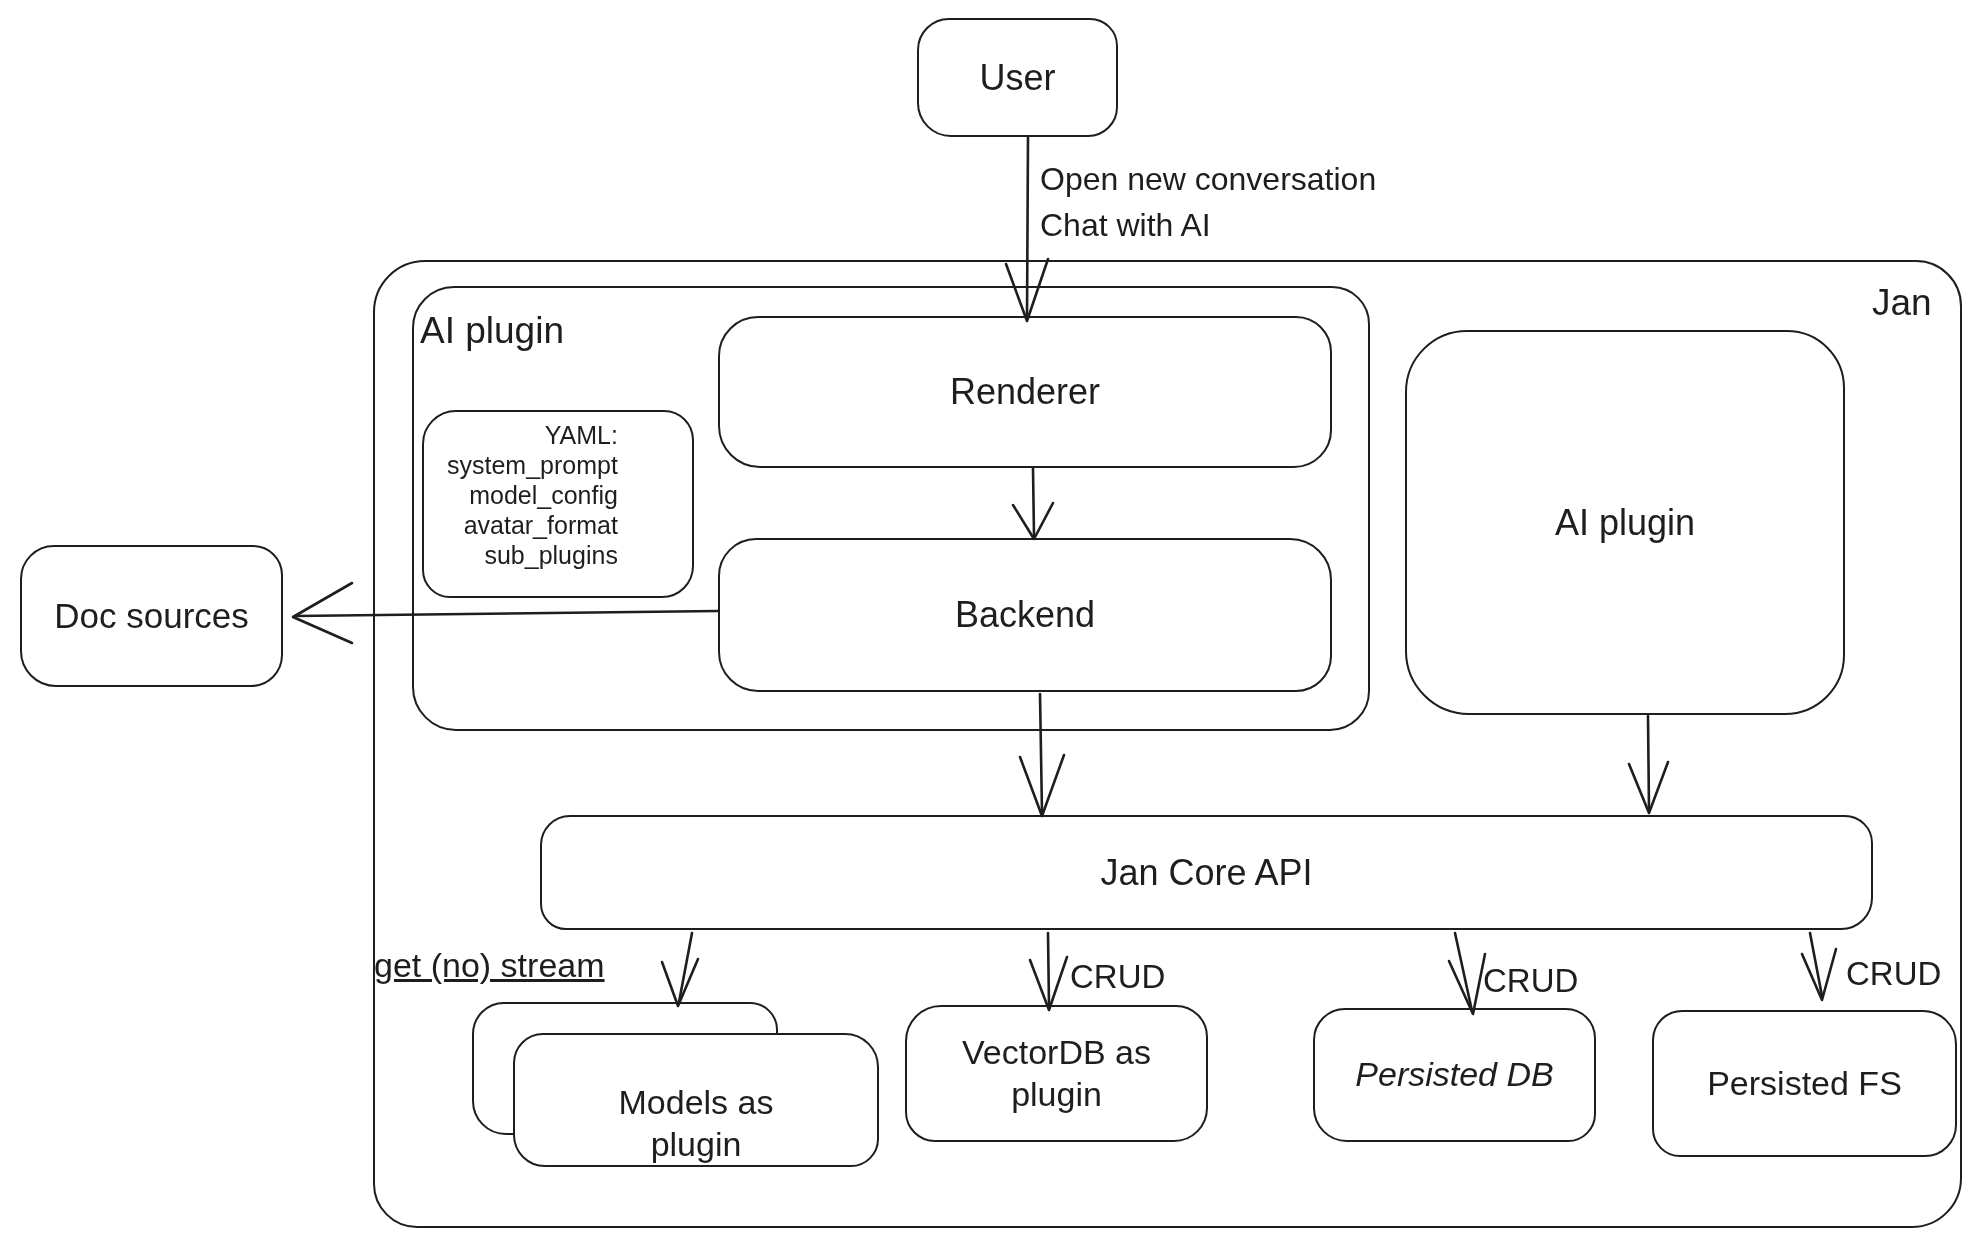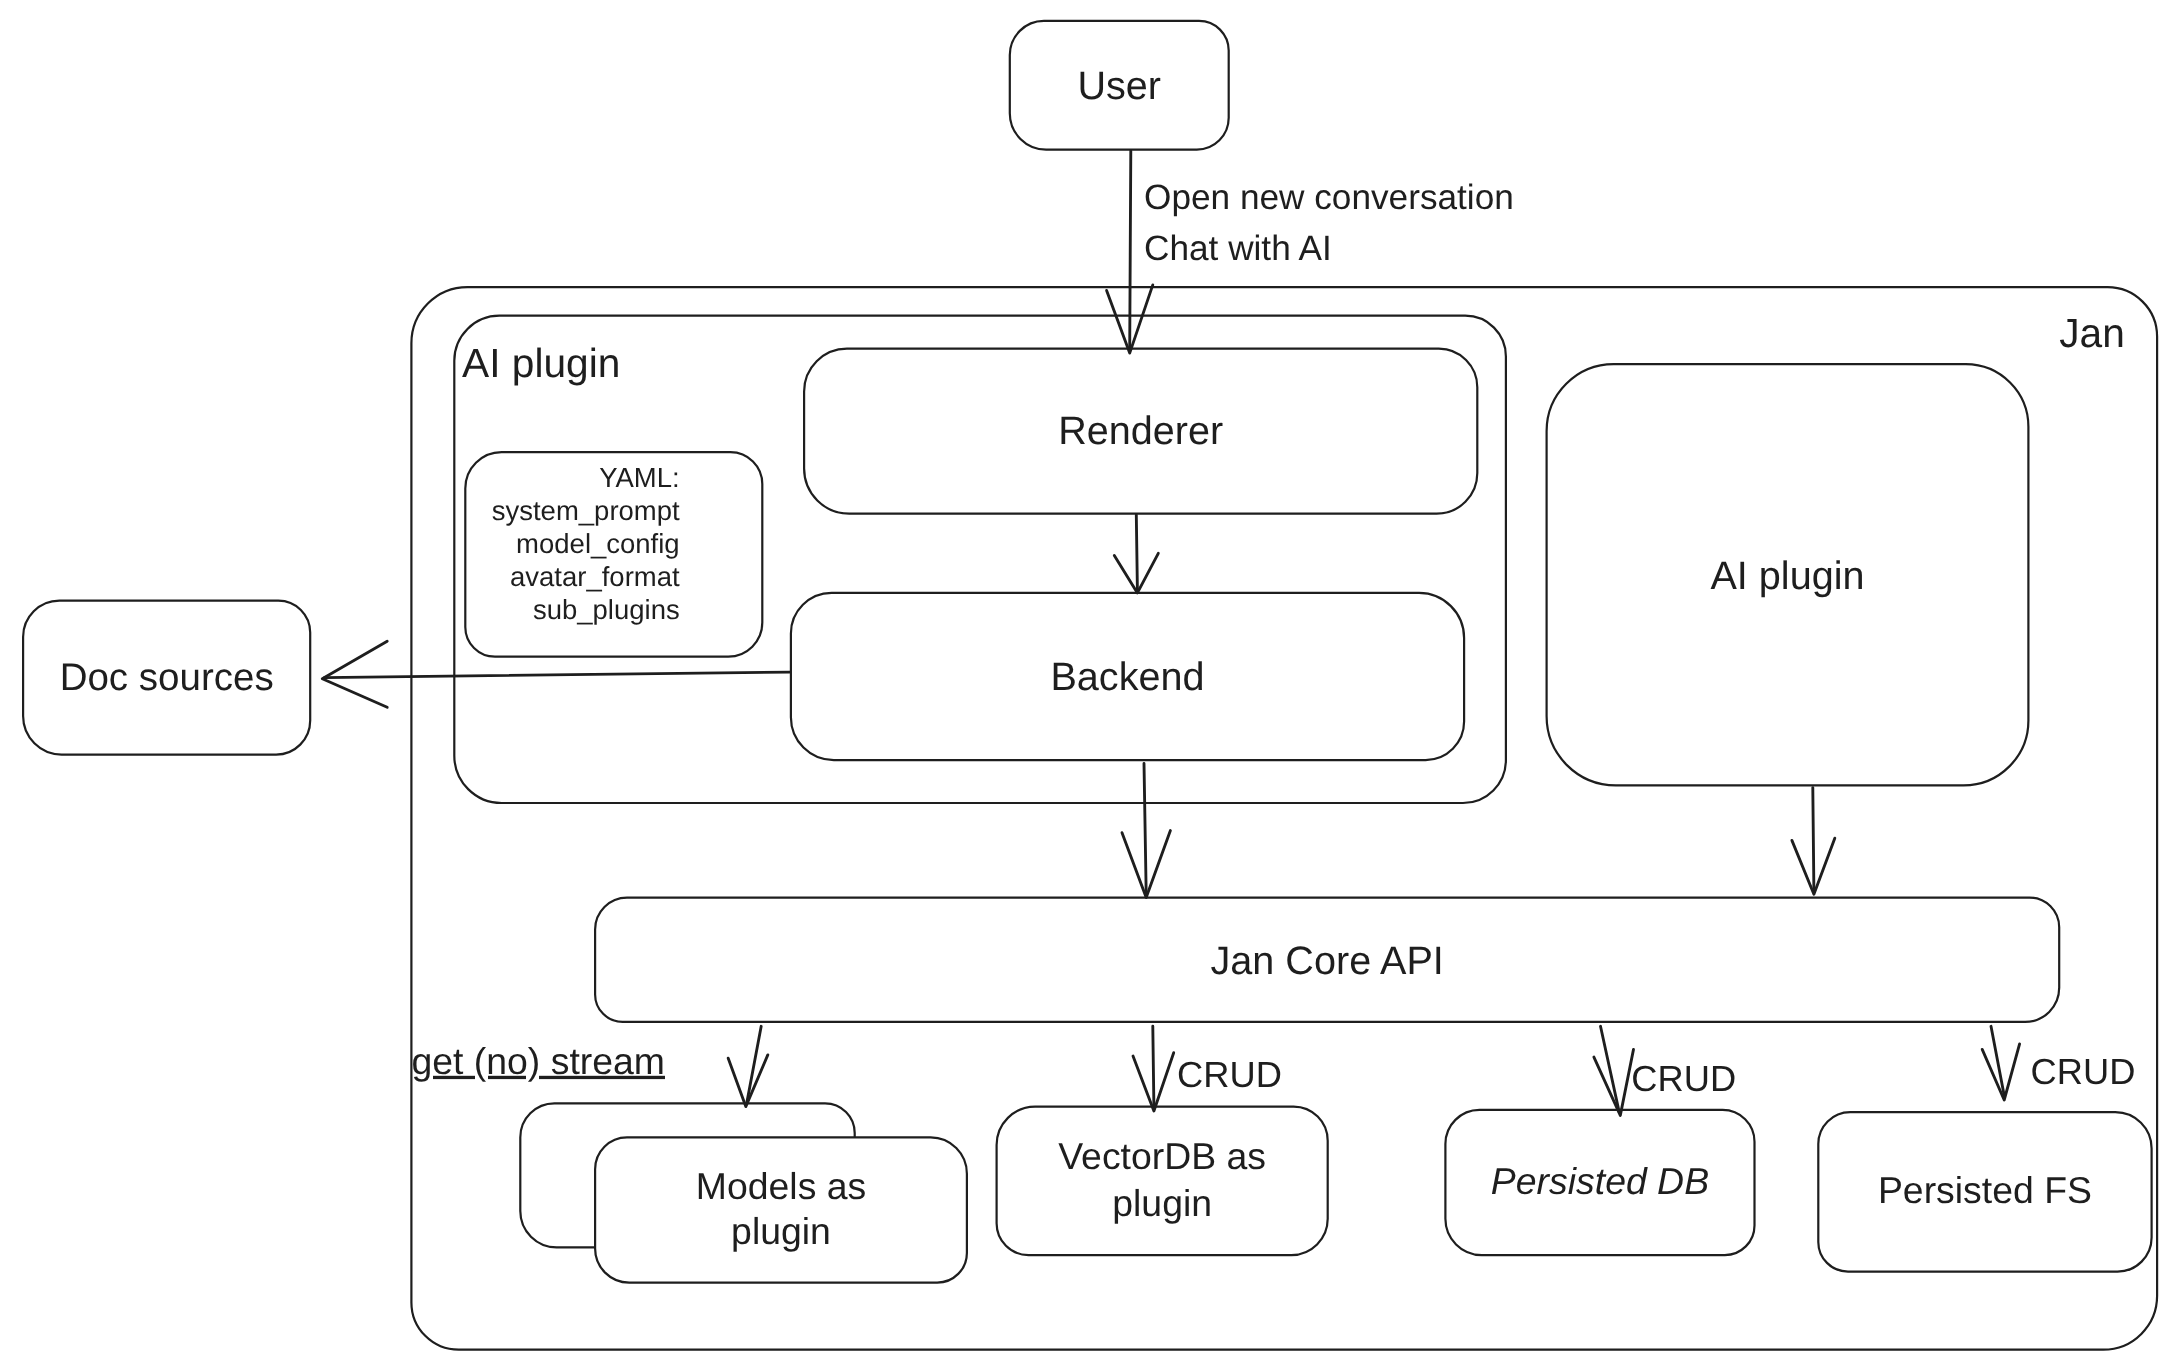--- a/index.html
+++ b/index.html
@@ -74,21 +74,21 @@
 
   <div class="box" style="left:422px; top:410px; width:272px; height:188px; border-radius:34px 30px 32px 28px;"></div>
   <div class="note-lines" style="left:447px; top:420px;">
     <div>YAML:</div>
     <div>system_prompt</div>
     <div>model_config</div>
     <div>avatar_format</div>
     <div>sub_plugins</div>
   </div>
 
-  <div class="box" style="left:718px; top:316px; width:614px; height:152px; border-radius:40px 36px 38px 42px; font-size:36px;margin-left:12px;">
+  <div class="box" style="left:718px; top:316px; width:614px; height:152px; border-radius:40px 36px 38px 42px; font-size:36px;">
     <span>Renderer</span>
   </div>
 
   <div class="box" style="left:718px; top:538px; width:614px; height:154px; border-radius:38px 42px 36px 40px; font-size:36px;">
     <span>Backend</span>
   </div>
 
   <div class="box" style="left:1405px; top:330px; width:440px; height:385px; border-radius:62px 58px 60px 64px; font-size:36px;">
     <span>AI plugin</span>
   </div>
@@ -99,21 +99,21 @@
 
   <div class="box" style="left:917px; top:18px; width:201px; height:119px; border-radius:32px 28px 30px 34px; font-size:36px;align-items:center;">
     <span>User</span>
   </div>
 
   <div class="box" style="left:540px; top:815px; width:1333px; height:115px; border-radius:30px 28px 32px 26px; font-size:36px;">
     <span>Jan Core API</span>
   </div>
 
   <div class="box" style="left:472px; top:1002px; width:306px; height:133px; border-radius:32px 28px 30px 34px;"></div>
-  <div class="box" style="left:540px; top:1033px; width:340px; height:134px; border-radius:30px 34px 28px 32px;">
+  <div class="box" style="left:513px; top:1033px; width:366px; height:134px; border-radius:30px 34px 28px 32px;align-items:flex-end;">
     <span style="display:inline-block; max-width:230px;">Models as plugin</span>
   </div>
 
   <div class="box" style="left:905px; top:1005px; width:303px; height:137px; border-radius:36px 32px 34px 30px;">
     <span style="display:inline-block; max-width:250px;">VectorDB as plugin</span>
   </div>
 
   <div class="box" style="left:1313px; top:1008px; width:283px; height:134px; border-radius:32px 30px 28px 34px;font-style:italic;">
     <span>Persisted DB</span>
   </div>

